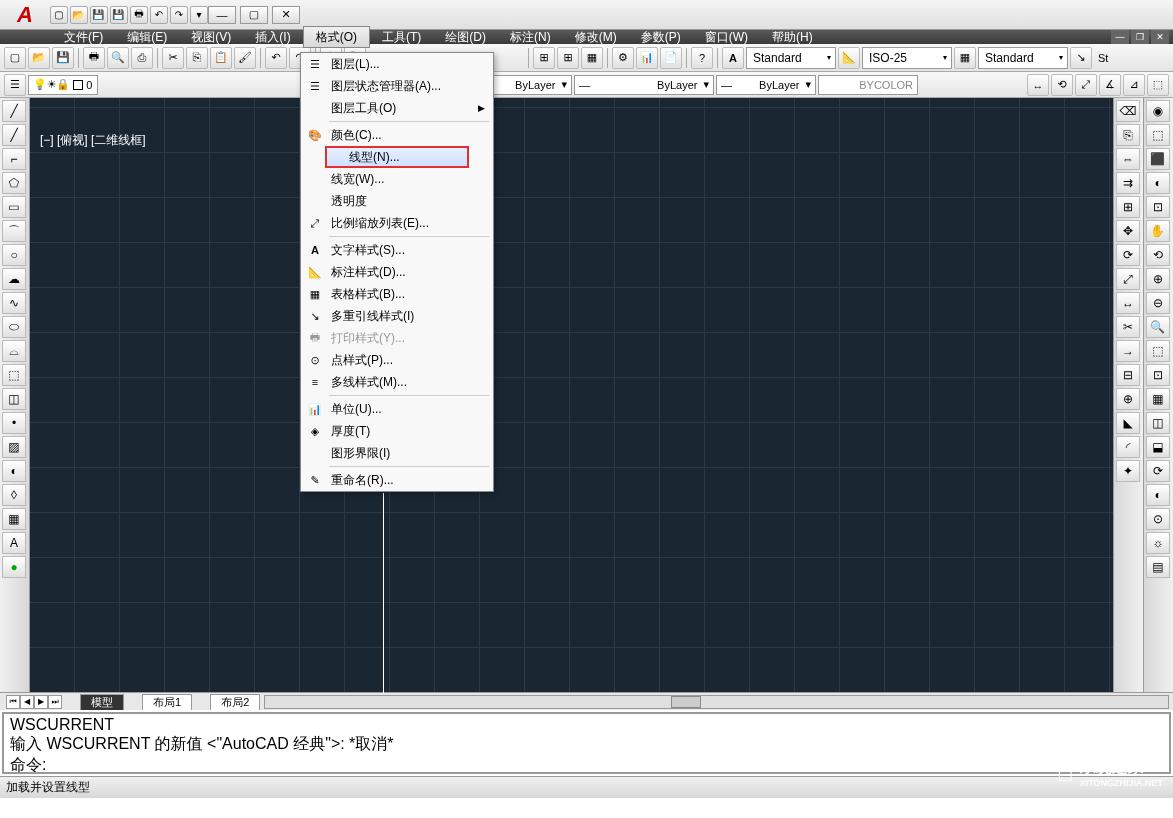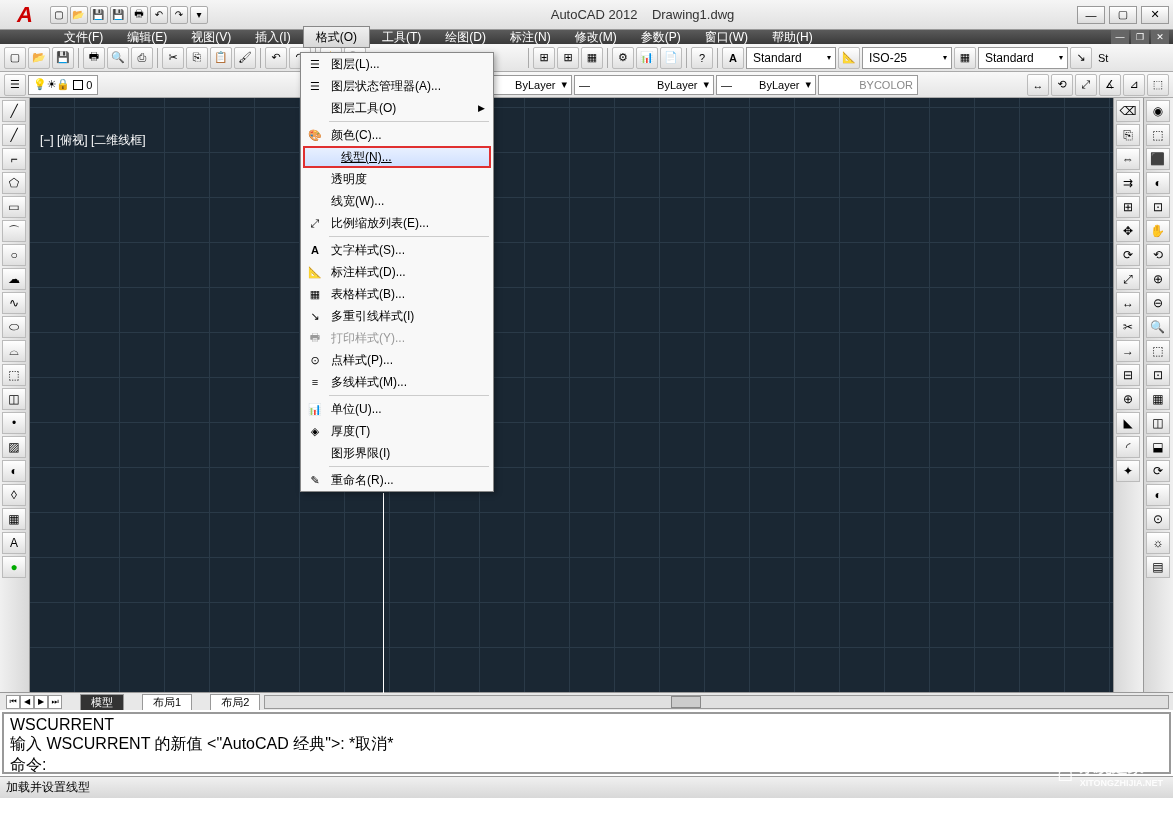--- a/index.html
+++ b/index.html
@@ -37,21 +37,21 @@
 .canvas { flex: 1; background: #1a2733; position: relative; background-image: repeating-linear-gradient(0deg, transparent, transparent 44px, #2a3a48 44px, #2a3a48 45px), repeating-linear-gradient(90deg, transparent, transparent 44px, #2a3a48 44px, #2a3a48 45px); }
 .canvas-label { position: absolute; top: 6px; left: 10px; color: #fff; font-size: 12px; margin-top: 28px; }
 .canvas-cross-v { position: absolute; left: 353px; top: 395px; width: 1px; height: 200px; background: #fff; }
 
 .right-tools { width: 30px; background: linear-gradient(90deg,#d8d8d8,#f0f0f0); border-left: 1px solid #999; display: flex; flex-direction: column; padding: 2px; gap: 2px; }
 .right-tools2 { width: 30px; background: linear-gradient(90deg,#d8d8d8,#f0f0f0); border-left: 1px solid #999; display: flex; flex-direction: column; padding: 2px; gap: 2px; }
 
 .dropdown-menu { position: absolute; left: 300px; top: 52px; width: 194px; background: #f8f8f8; border: 1px solid #888; box-shadow: 2px 2px 6px rgba(0,0,0,.3); z-index: 100; }
 .dd-item { height: 22px; display: flex; align-items: center; padding-left: 30px; font-size: 12px; position: relative; cursor: pointer; }
 .dd-item:hover, .dd-item.hover { background: linear-gradient(#e8f0ff,#d0e0ff); }
-.dd-item.highlight { border: 2px solid #e03030; margin: 0 2px; padding-left: 36px; text-decoration: underline; }
+.dd-item.highlight { border: 2px solid #e03030; margin: 0 24px; padding-left: 22px; }
 .dd-icon { position: absolute; left: 6px; width: 16px; height: 16px; display: flex; align-items: center; justify-content: center; font-size: 11px; }
 .dd-sep { height: 1px; background: #ccc; margin: 2px 4px 2px 28px; }
 .dd-arrow { margin-left: auto; margin-right: 8px; font-size: 9px; }
 .dd-disabled { color: #999; }
 
 .tabs-bar { height: 18px; background: #e8e8e8; border-top: 1px solid #999; display: flex; align-items: center; font-size: 11px; }
 .tab-nav { display: flex; margin-left: 6px; }
 .tab-nav-btn { width: 14px; height: 14px; border: 1px solid #999; background: #fff; font-size: 8px; display: flex; align-items: center; justify-content: center; }
 .tab { padding: 0 10px; background: #fff; border: 1px solid #999; border-bottom: none; margin-left: 18px; height: 16px; display: flex; align-items: center; }
 .tab.active { background: #333; color: #fff; }
@@ -73,23 +73,20 @@
   <div class="logo">A</div>
   <div class="qat">
     <div class="qat-btn">▢</div>
     <div class="qat-btn">📂</div>
     <div class="qat-btn">💾</div>
     <div class="qat-btn">💾</div>
     <div class="qat-btn">🖶</div>
     <div class="qat-btn">↶</div>
     <div class="qat-btn">↷</div>
     <div class="qat-btn">▾</div>
-  </div>
-  <div class="title-center">
-    <span>AutoCAD 2012</span>&nbsp;&nbsp;&nbsp;&nbsp;<span>Drawing1.dwg</span>
   </div>
   <div class="win-controls">
     <div class="win-btn">—</div>
     <div class="win-btn">▢</div>
     <div class="win-btn">✕</div>
   </div>
 </div>
 
 <div class="menubar">
   <div class="menu-item">文件(F)</div>
@@ -284,24 +281,24 @@
     </div>
   <div class="dd-sep"></div>
   <div class="dd-item">
       <span class="dd-icon">🎨</span>
       <span>颜色(C)...</span>
     </div>
   <div class="dd-item highlight hover">
       <span>线型(N)...</span>
     </div>
   <div class="dd-item">
+      <span>线宽(W)...</span>
+    </div>
+  <div class="dd-item">
       <span>透明度</span>
-    </div>
-  <div class="dd-item">
-      <span>线宽(W)...</span>
     </div>
   <div class="dd-item">
       <span class="dd-icon">⤢</span>
       <span>比例缩放列表(E)...</span>
     </div>
   <div class="dd-sep"></div>
   <div class="dd-item">
       <span class="dd-icon">
         <b>A</b>
       </span>

